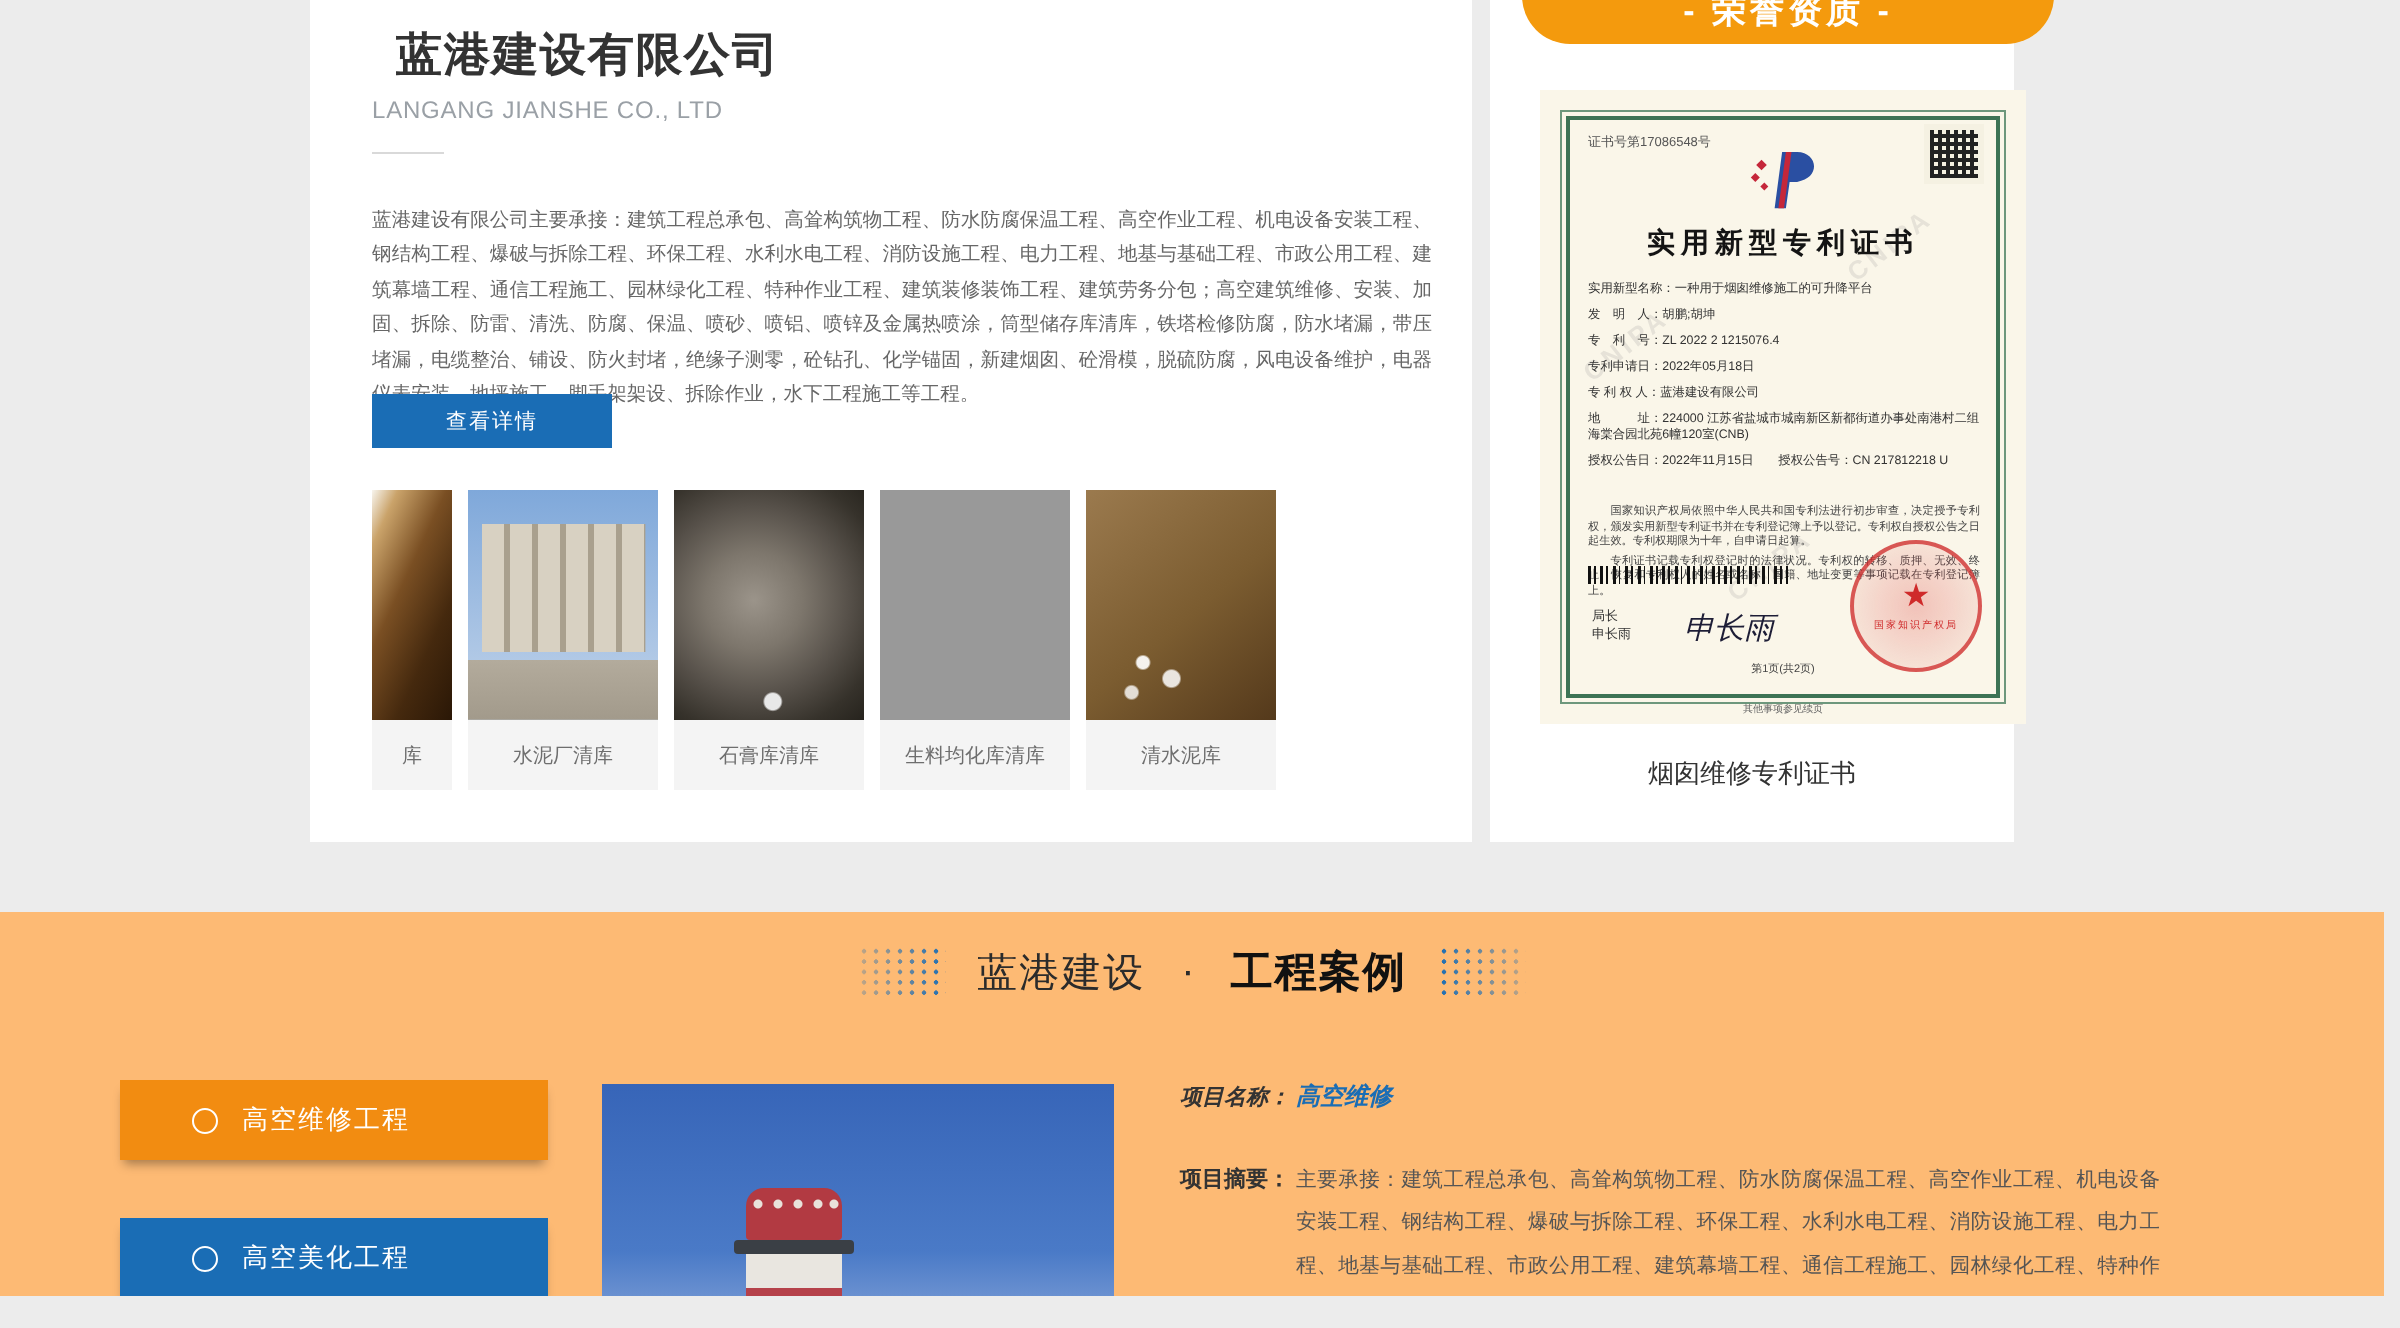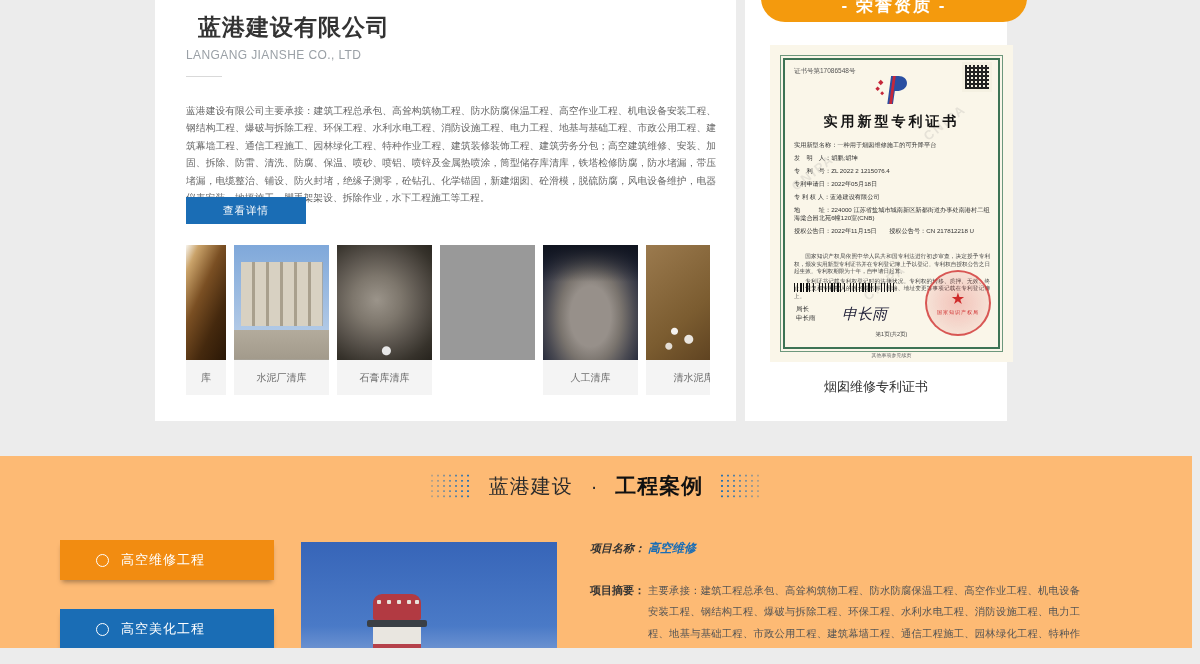--- a/index.html
+++ b/index.html
@@ -123,24 +123,21 @@
         <div class="car-item">
           <div class="car-img img-2"></div>
           <div class="car-cap">水泥厂清库</div>
         </div>
         <div class="car-item">
           <div class="car-img img-3"></div>
           <div class="car-cap">石膏库清库</div>
         </div>
         <div class="car-item">
           <div class="car-img img-4"></div>
-        </div>
-        <div class="car-item">
-          <div class="car-img img-5"></div>
-          <div class="car-cap">人工清库</div>
+          <div class="car-cap">生料均化库清库</div>
         </div>
         <div class="car-item">
           <div class="car-img img-6"></div>
           <div class="car-cap">清水泥库</div>
         </div>
       </div>
     </div>
   </div>
 
   <div class="honor-panel">

